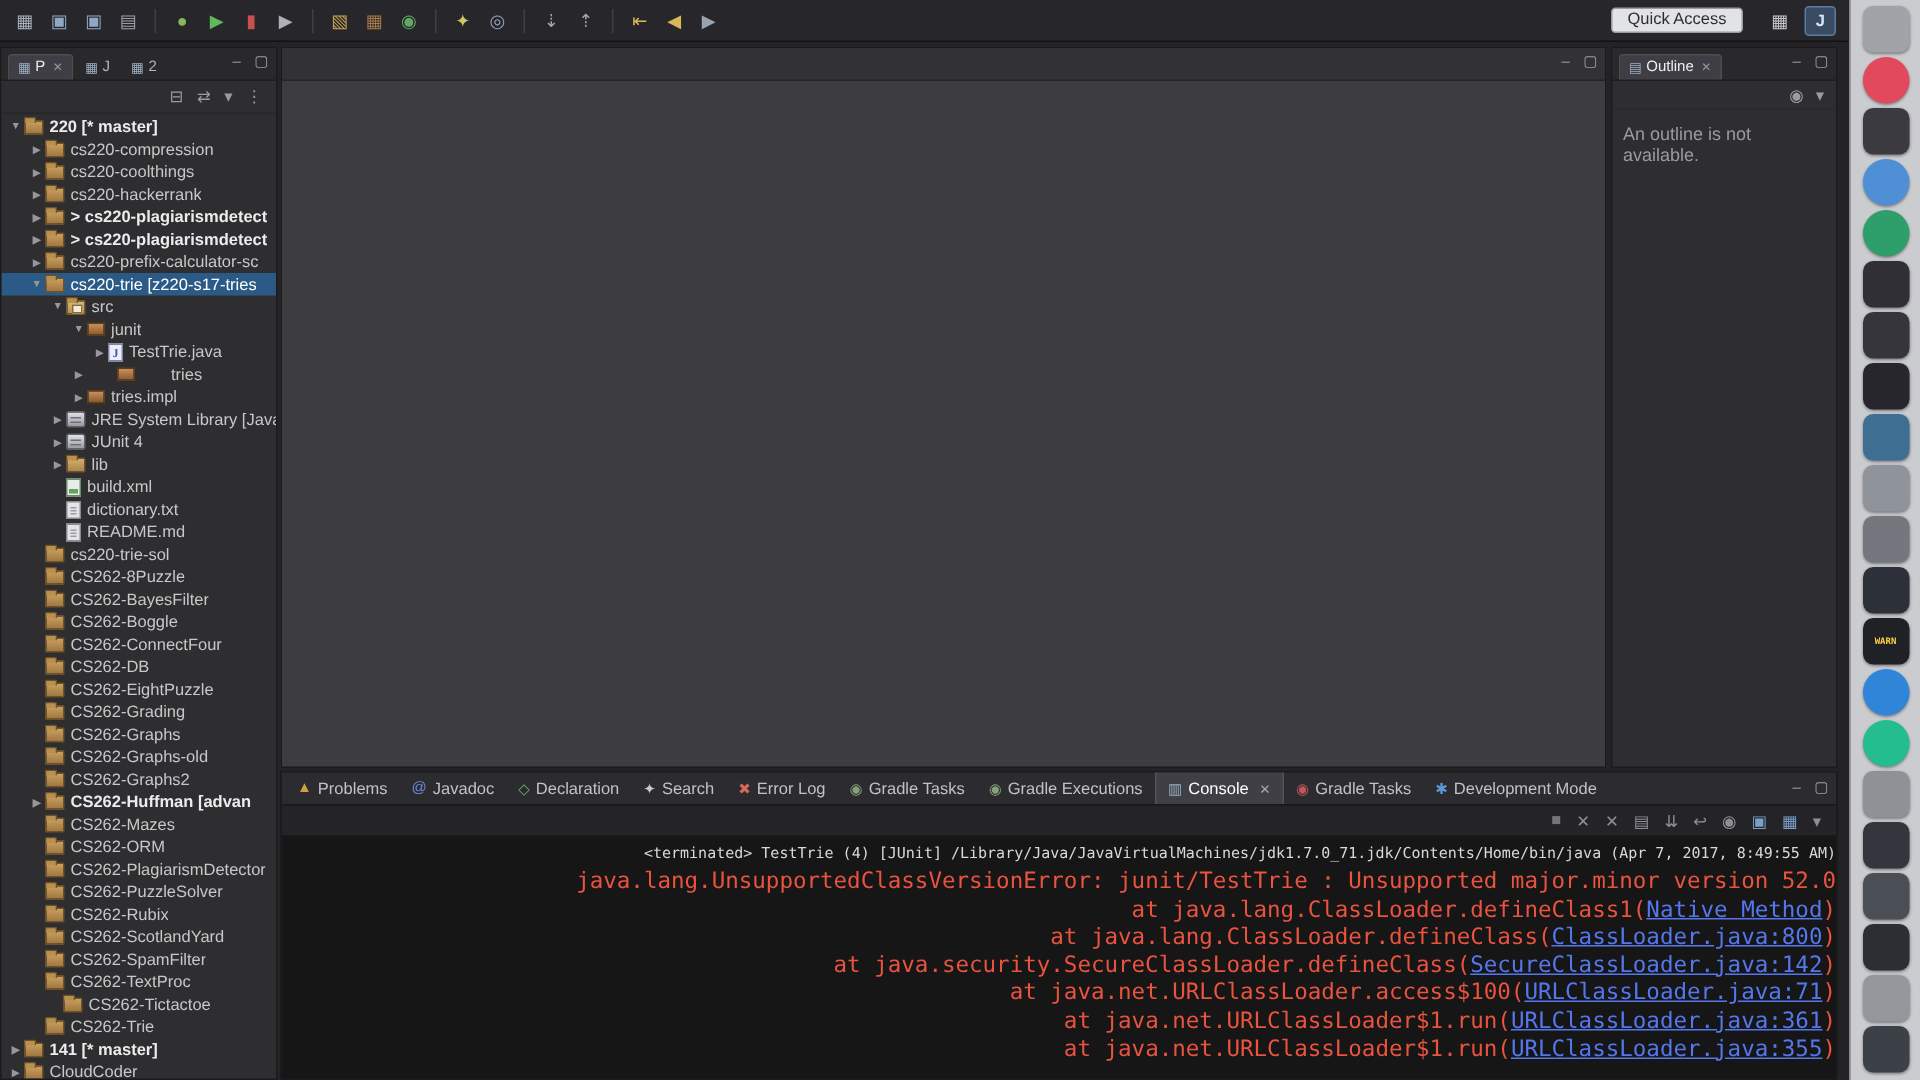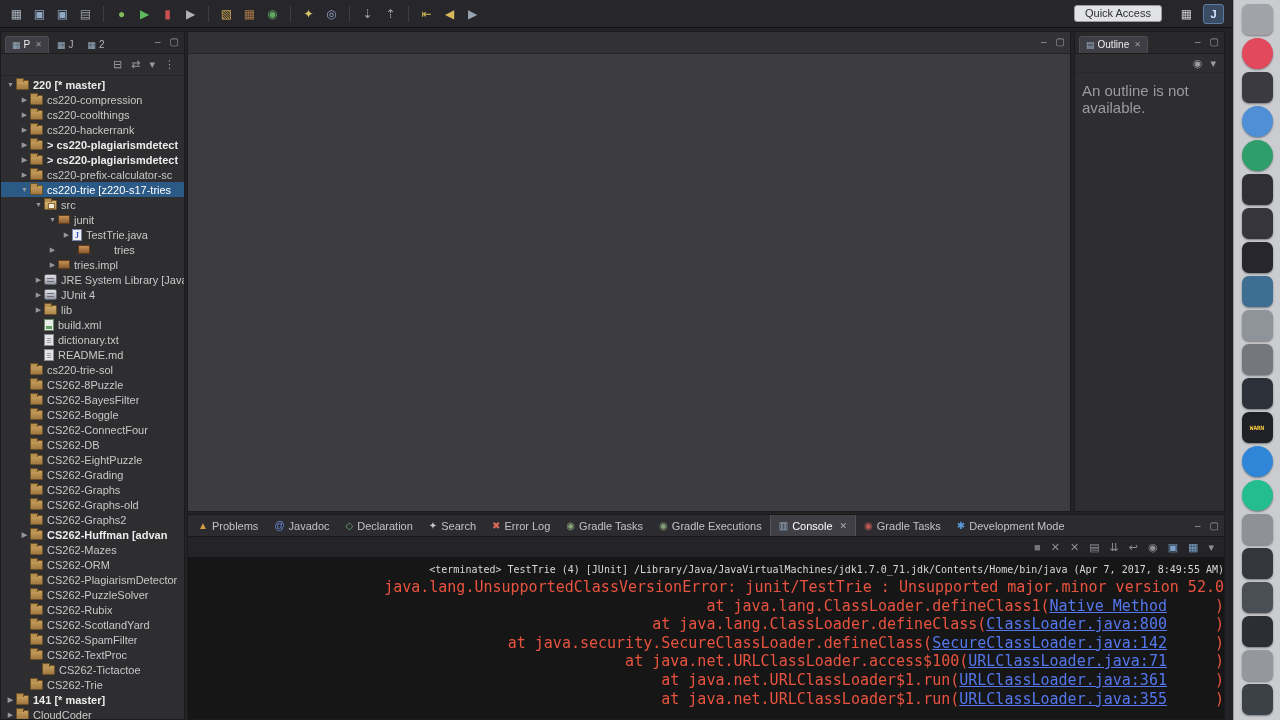--- a/index.html
+++ b/index.html
@@ -64,39 +64,39 @@
     box-shadow:0 2px 0 #9a9aa2,0 4px 0 #9a9aa2;}
 
   
   .editor{left:187px;top:31px;width:884px;height:481px;background:#3d3d40;}
   .editor-head{position:relative;height:22px;background:#323236;border-bottom:1px solid #242428;}
 
   
   .outline{left:1074px;top:31px;width:151px;height:481px;}
   .outline-toolbar{height:19px;display:flex;align-items:center;justify-content:flex-end;gap:8px;
     padding-right:8px;border-bottom:1px solid #28282c;}
-  .outline-msg{padding:9px 7px;font-size:15px;color:#9a9aa0;}
+  .outline-msg{padding:9px 7px;font-size:12px;color:#9a9aa0;}
 
   
   .bottom{left:187px;top:514px;width:1038px;height:206px;background:#18181a;}
   .btabs{position:relative;height:22px;background:#2c2c30;border-bottom:1px solid #18181b;
     display:flex;align-items:center;padding-left:2px;}
   .btab{display:flex;align-items:center;gap:4px;padding:0 8px;height:100%;font-size:11px;color:#c2c2c6;flex:none;}
   .btab.active{background:#3f3f45;color:#ffffff;border-left:1px solid #53535a;border-right:1px solid #53535a;}
   .btab-ic{font-size:10px;}
   .btab-x{font-size:9px;color:#aaaaae;margin-left:3px;}
   .btabs .winbtns{top:5px;}
   .ctoolbar{height:21px;background:#242428;border-bottom:1px solid #151517;
     display:flex;align-items:center;justify-content:flex-end;gap:10px;padding-right:10px;}
   .ct-ic{font-size:11px;color:#8e8e94;}
   .console{position:absolute;left:0;right:0;top:44px;bottom:0;background:#161616;overflow:hidden;text-align:right;}
   .chead{font:10px/15px "DejaVu Sans Mono",monospace;color:#d8d8d8;padding:3px 0 1px 6px;white-space:pre;}
   .cline{font-family:"DejaVu Sans Mono",monospace;font-size:15px;line-height:18.6px;
     white-space:pre;tab-size:8;padding-left:6px;}
-  .seg-err{color:var(--err,#e9533f);margin-left:48px;}
+  .seg-err{color:var(--err,#e9533f);}
   .seg-link{color:var(--lnk,#5577ee);text-decoration:underline;}
 
   
   .dock{position:absolute;left:1233px;top:0;width:47px;height:720px;background:#cbccd0;
     border-left:1px solid #97979d;display:flex;flex-direction:column;align-items:center;
     padding-top:4px;gap:3px;}
   .dock-ic{width:31px;height:31px;border-radius:7px;flex:none;box-shadow:0 1px 2px rgba(0,0,0,.4);
     display:flex;align-items:center;justify-content:center;overflow:hidden;}
   .dock-ic.circ{border-radius:50%;}
   .wl{font:bold 6px/7px "DejaVu Sans Mono",monospace;color:#ffd23f;}

